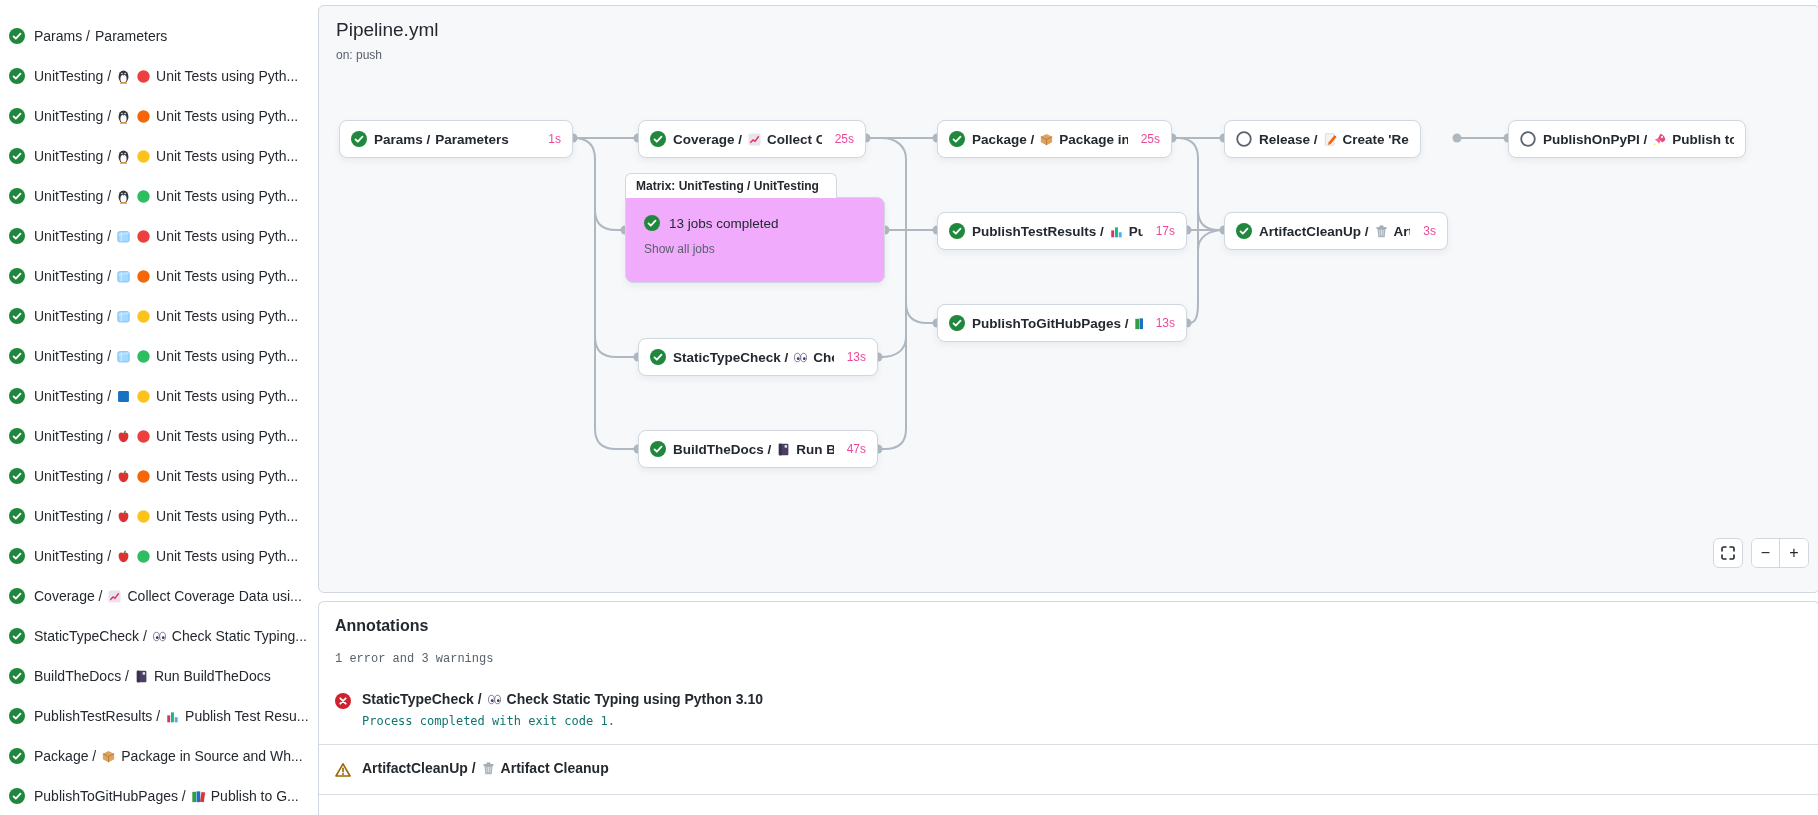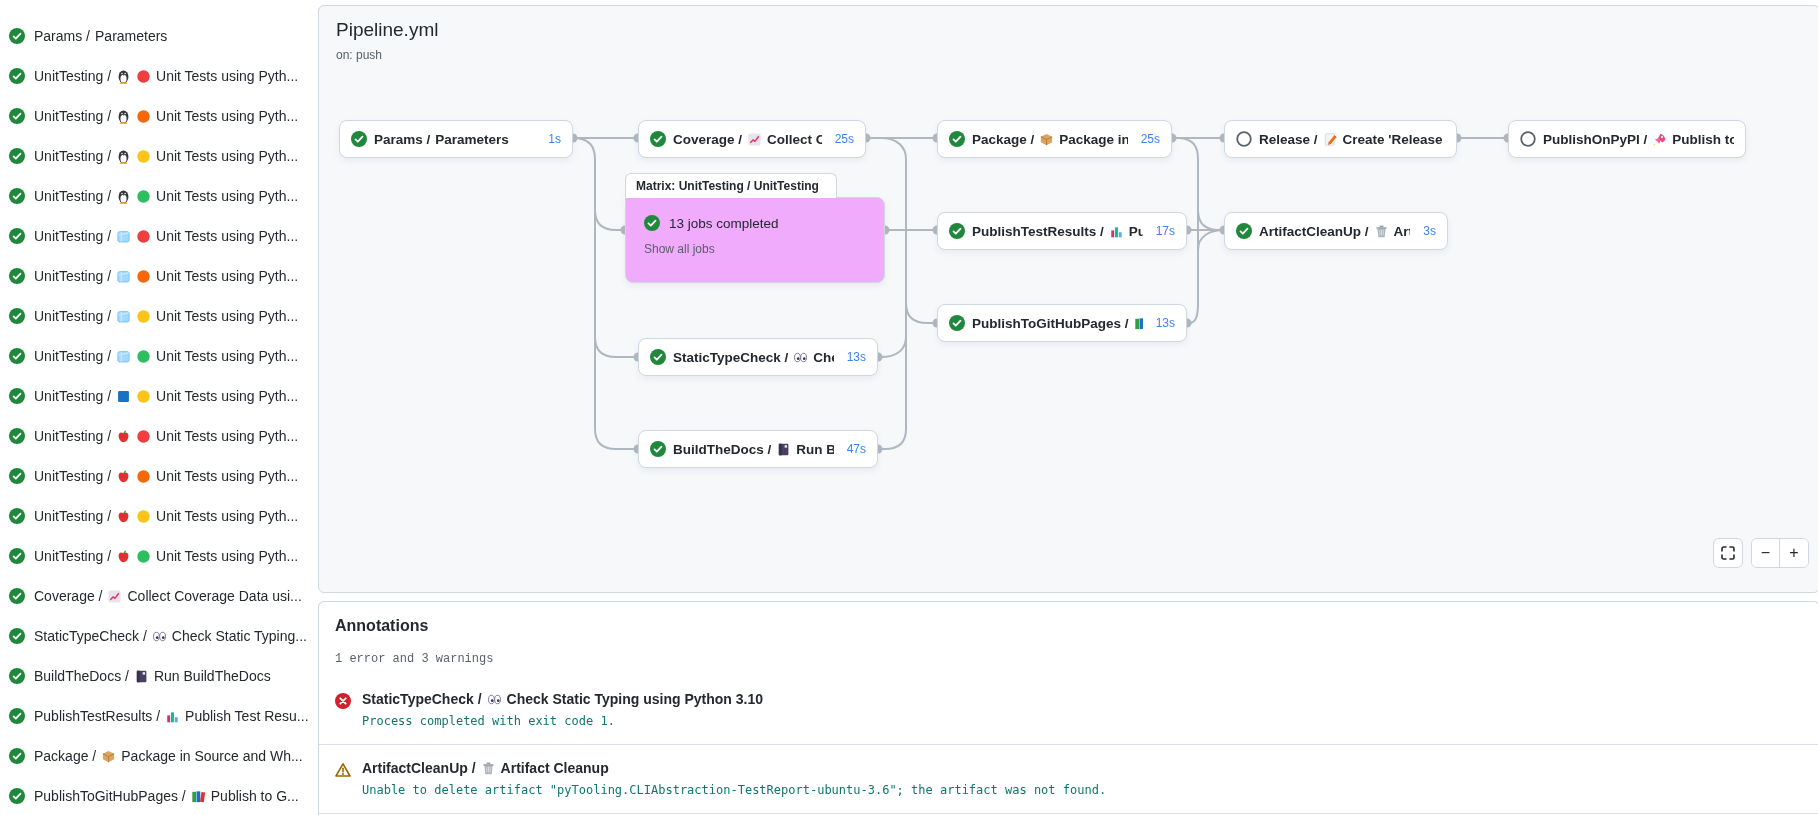--- a/index.html
+++ b/index.html
@@ -19,21 +19,21 @@
   
   .graph-card { position:absolute; left:318px; top:5px; width:1502px; height:588px;
     background:#f6f8fa; border:1px solid #d0d7de; border-radius:6px; }
   .gc-title { position:absolute; left:17px; top:13px; font-size:19px; font-weight:400; }
   .gc-sub   { position:absolute; left:17px; top:42px; font-size:12px; color:#59606a; }
   .edges { position:absolute; left:0; top:0; width:1502px; height:588px; pointer-events:none; }
   .gnode { position:absolute; height:38px; background:#fff; border:1px solid #d0d7de; border-radius:8px;
     display:flex; align-items:center; gap:7px; padding:0 11px; font-size:13.5px; font-weight:600;
     box-shadow:0 3px 6px rgba(140,149,159,.12); cursor:pointer; white-space:nowrap; }
   .gnode .lbl { overflow:hidden; display:flex; align-items:center; gap:5px; }
-  .gnode .dur { margin-left:auto; font-weight:400; color:#3b82f6; font-size:12px; padding-left:6px; flex:none; }
+  .gnode .dur { margin-left:auto; font-weight:400; color:#ec4899; font-size:12px; padding-left:6px; flex:none; }
   .matrix-tab { position:absolute; left:306px; top:167px; height:25px; width:212px; z-index:3;
     background:#fff; border:1px solid #d0d7de; border-bottom:none; border-radius:6px 6px 0 0;
     font-size:12px; font-weight:600; display:flex; align-items:center; padding:0 10px; }
   .matrix-body { position:absolute; left:306px; top:191px; width:260px; height:86px; z-index:2;
     background:#f0abfc; border:1px solid #d0d7de; border-radius:0 8px 8px 8px;
     box-shadow:0 3px 6px rgba(140,149,159,.12); padding:17px 18px 0; }
   .matrix-status { display:flex; align-items:center; gap:9px; font-size:13.5px; }
   .matrix-link { margin-top:11px; font-size:12px; color:#59606a; cursor:pointer; width:max-content; }
   .controls { position:absolute; right:10px; bottom:24px; display:flex; gap:8px; align-items:center; }
   .ctl-btn { height:30px; background:#fff; border:1px solid #d0d7de; border-radius:6px;
@@ -591,21 +591,21 @@
           <span class="ic sm">
             <svg viewBox="0 0 16 16">
               <path d="M2 5l6-3 6 3v6l-6 3-6-3z" fill="#dda35f"></path>
               <path d="M2 5l6 3 6-3M8 8v6" stroke="#b07d3f" stroke-width="1" fill="none"></path>
             </svg>
           </span>
           <span>Package in So...</span>
         </span>
         <span class="dur">25s</span>
       </div>
-      <div class="gnode" style="left: 905px; top: 114px; width: 233px;">
+      <div class="gnode" style="left: 905px; top: 114px; width: 197px;">
         <span class="ic">
           <svg viewBox="0 0 16 16">
             <circle cx="8" cy="8" r="6.8" fill="#fff" stroke="#59636e" stroke-width="1.8"></circle>
           </svg>
         </span>
         <span class="lbl">
           <span>Release /</span>
           <span class="ic sm">
             <svg viewBox="0 0 16 16">
               <rect x="2.4" y="1.8" width="9.4" height="12.4" rx="1" fill="#f1f3f5" stroke="#ced4da" stroke-width=".8"></rect>
@@ -810,17 +810,16 @@
             <span class="ic sm">
               <svg viewBox="0 0 16 16">
                 <path d="M3.6 4.4h8.8l-1 9.8H4.6z" fill="#adb5bd"></path>
                 <path d="M2.6 4.2h10.8" stroke="#868e96" stroke-width="1.3"></path>
                 <path d="M6 2.4h4" stroke="#868e96" stroke-width="1.3"></path>
                 <path d="M6.2 6.2v6M8 6.2v6M9.8 6.2v6" stroke="#dee2e6" stroke-width=".9"></path>
               </svg>
             </span>
             <span>Artifact Cleanup</span>
           </div>
-          <div class="d">Unable to delete artifact "pyTooling.CLIAbstraction-TestReport-ubuntu-3.6"; the artifact was not found.</div>
         </div>
       </div>
     </div>
 </section>
 
 </body></html>

